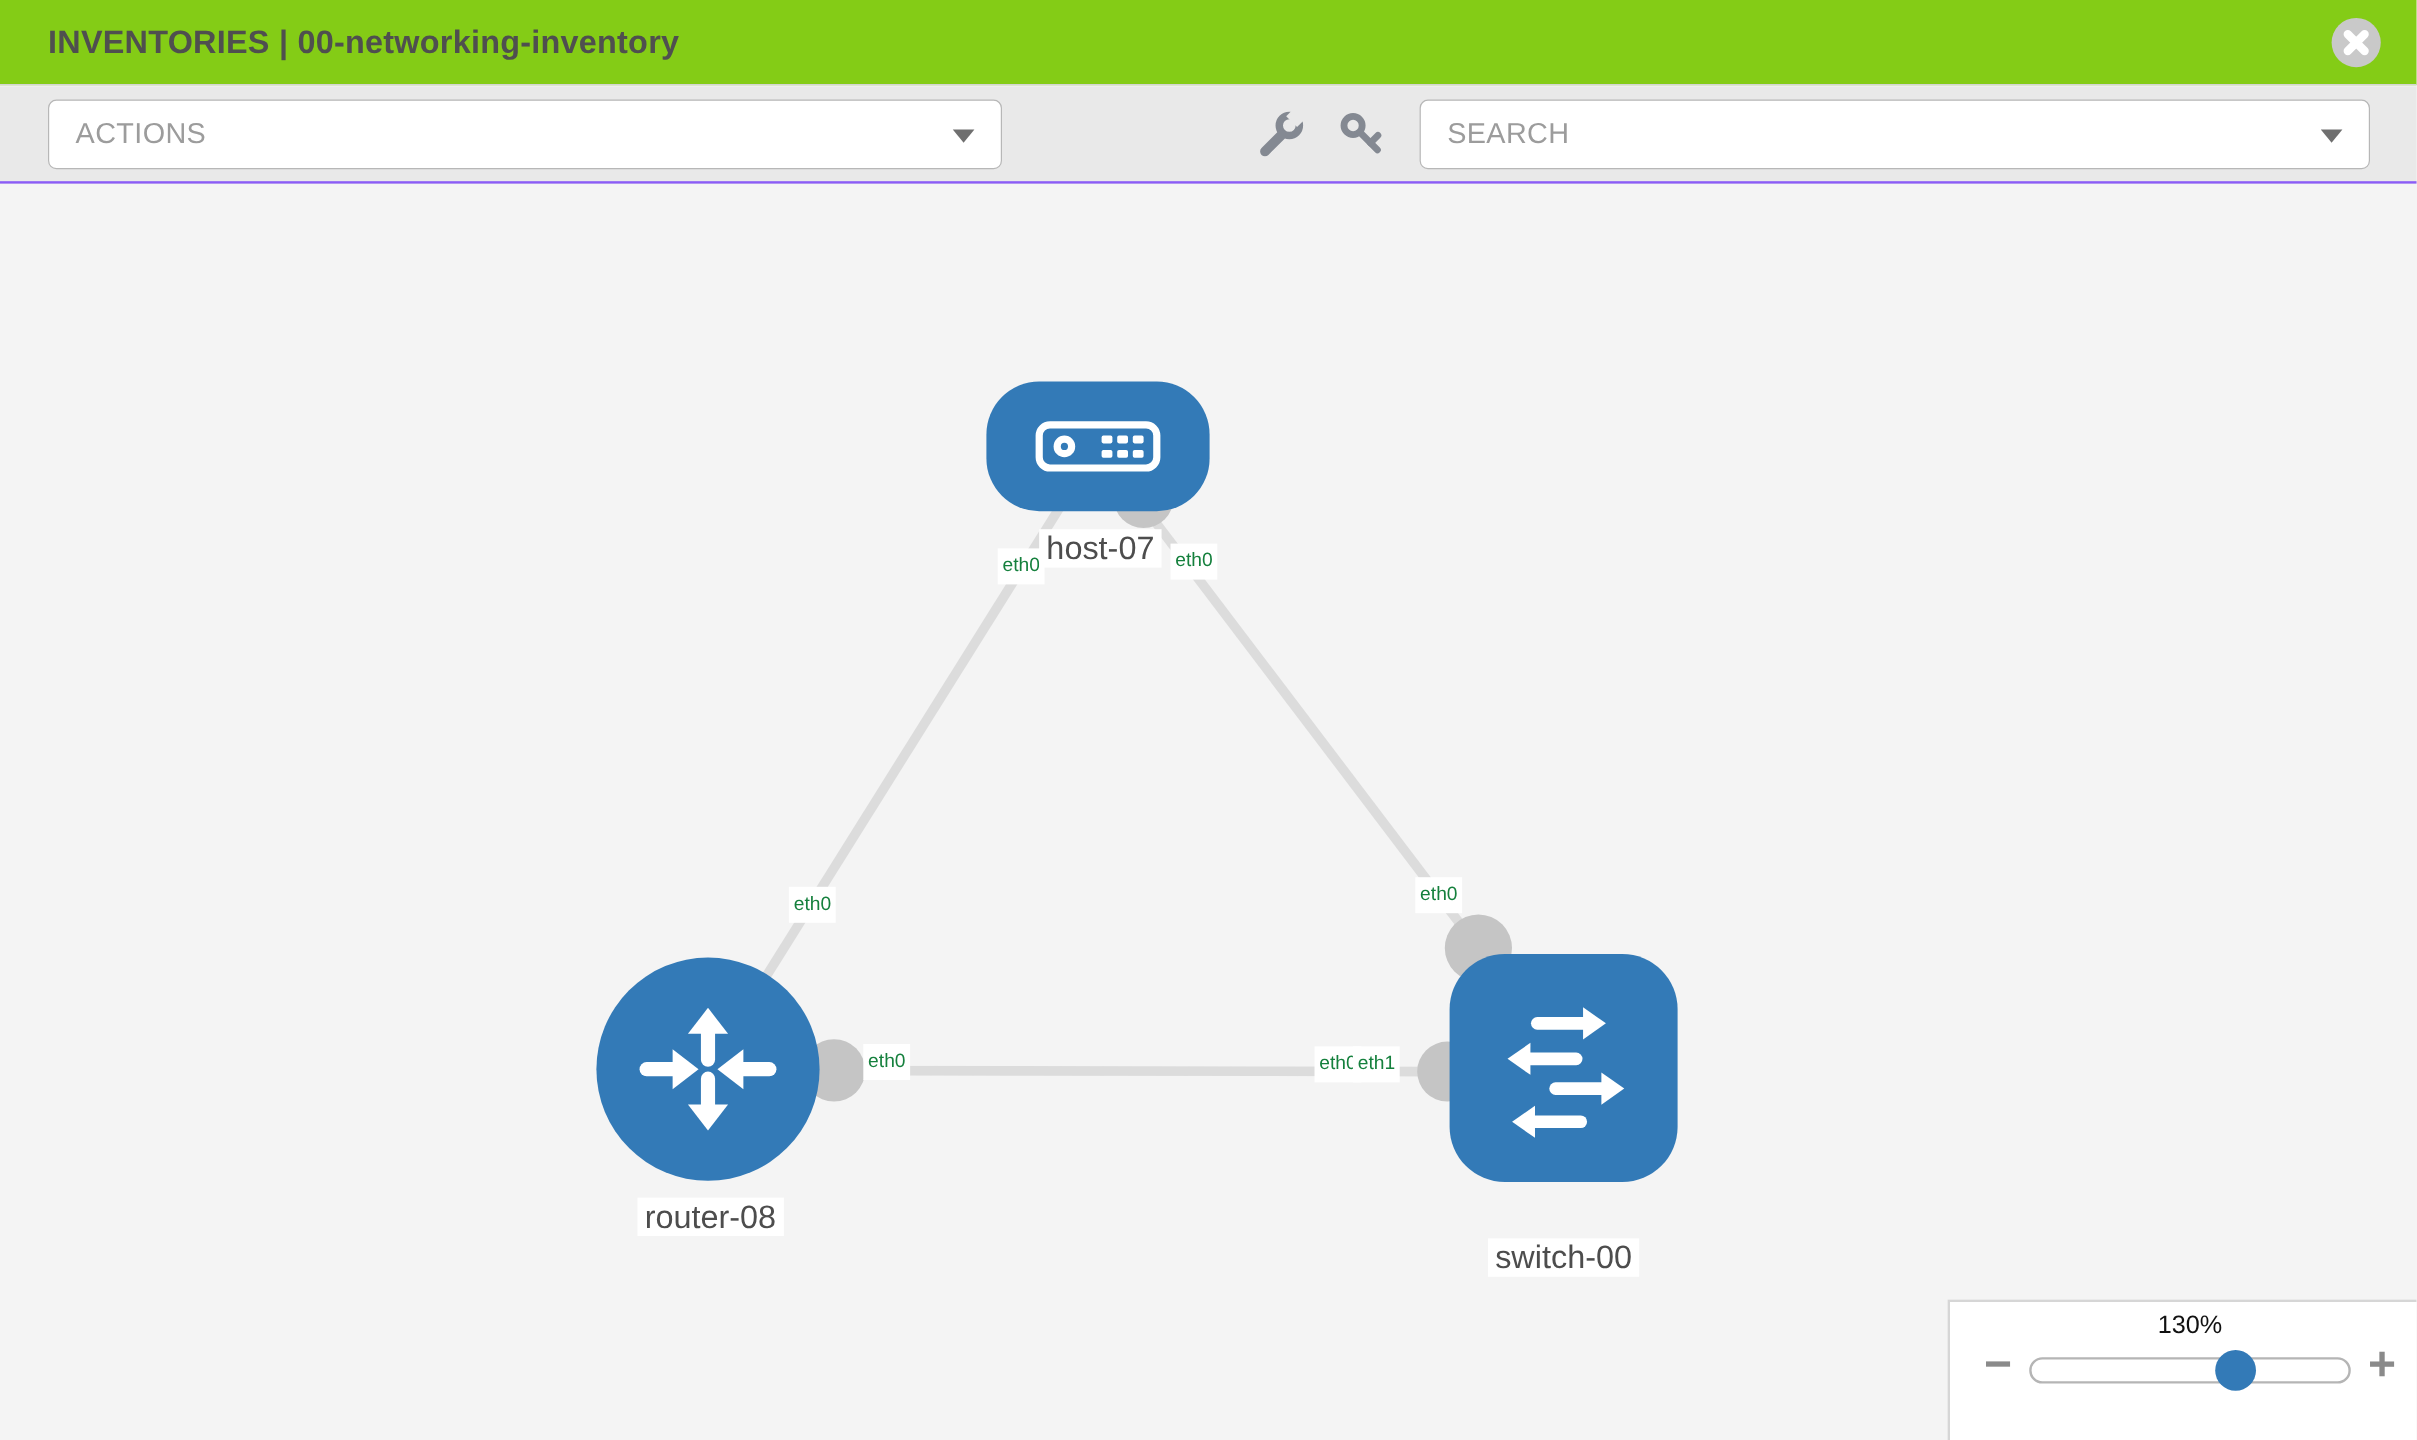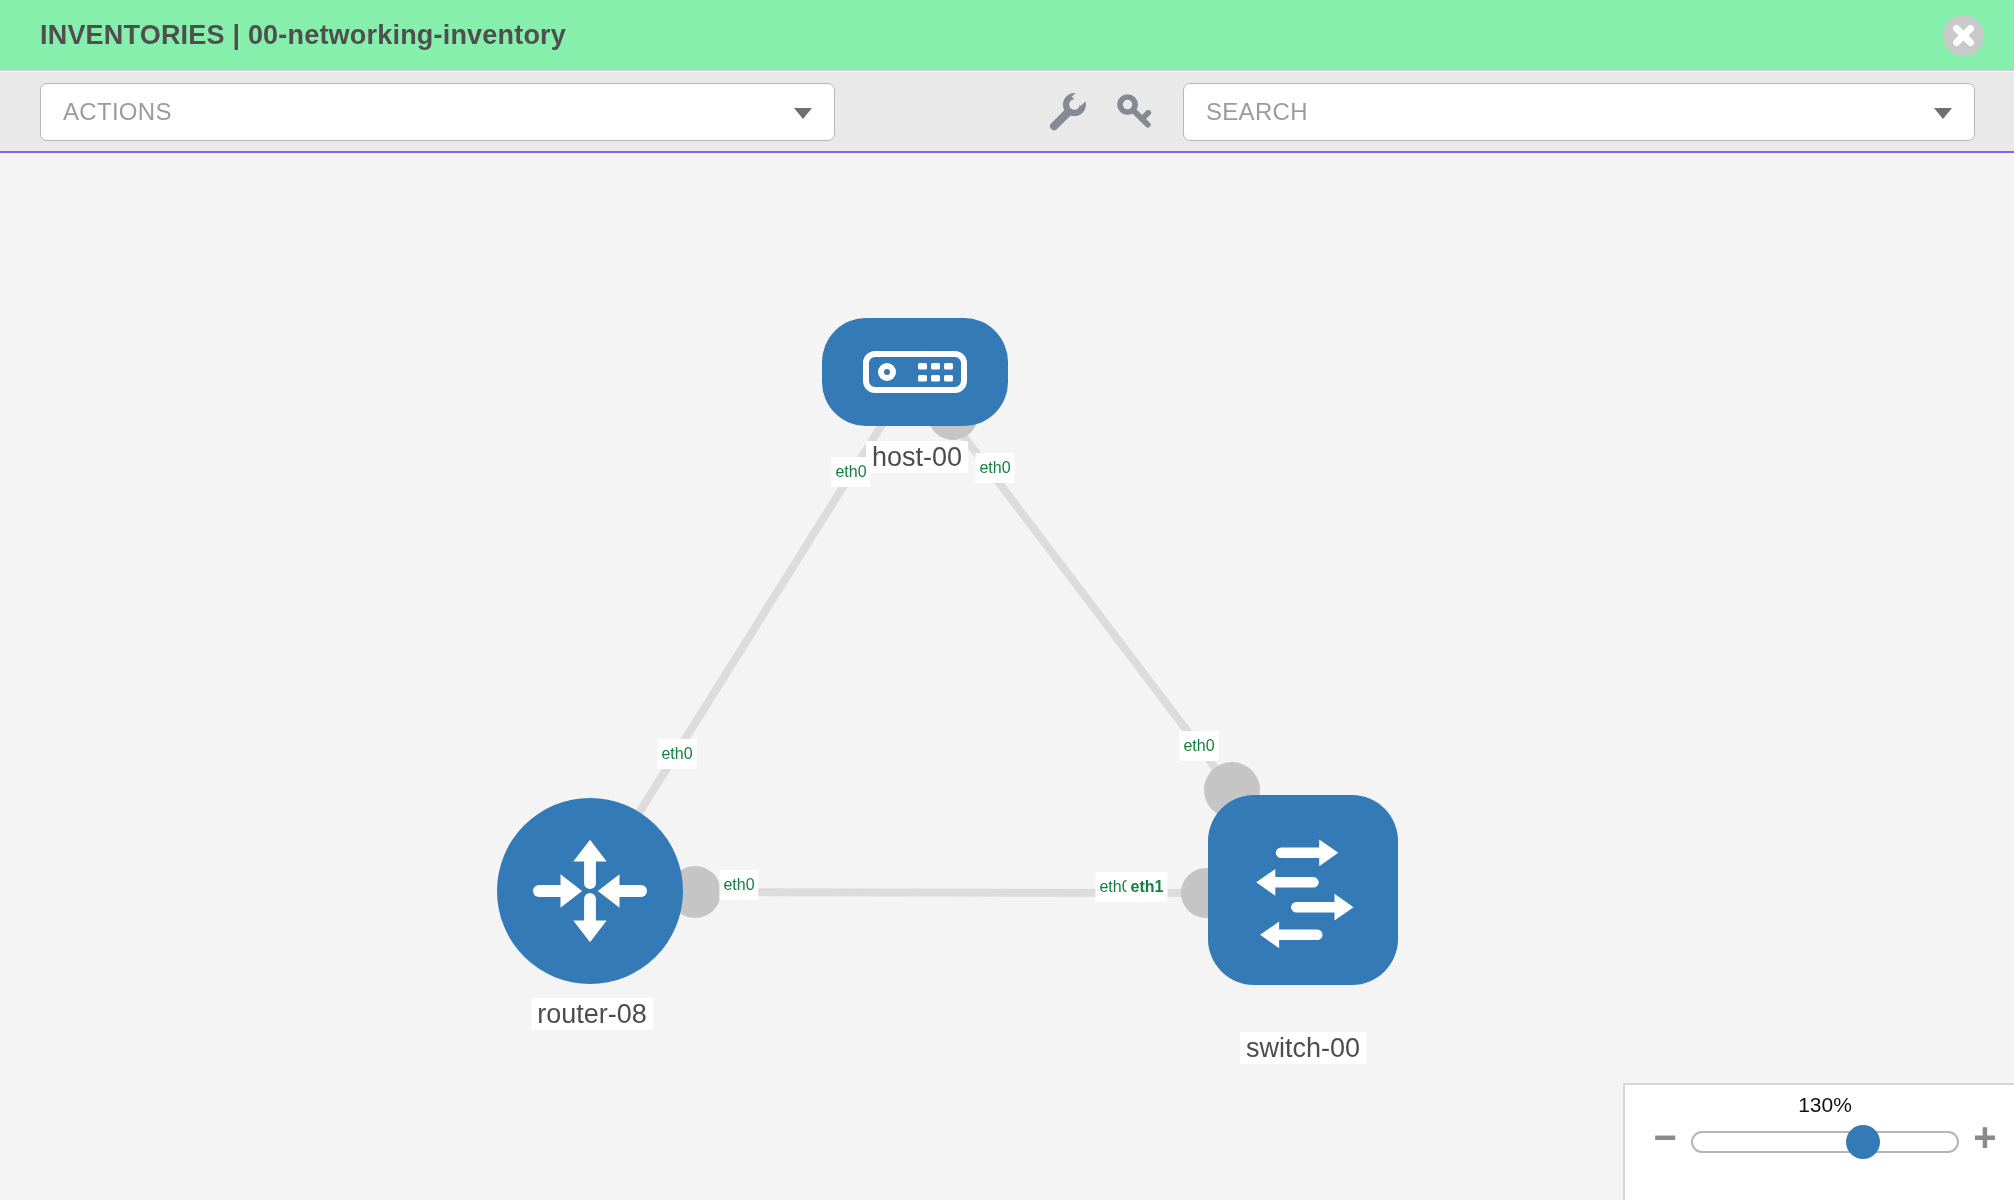--- a/index.html
+++ b/index.html
@@ -1,20 +1,20 @@
 <!DOCTYPE html>
 <html><head>
 <meta charset="utf-8">
 <style>
   html,body{margin:0;padding:0;background:#f4f4f4;}
   body{font-family:"Liberation Sans","DejaVu Sans",sans-serif;}
   .app{position:relative;width:2014px;height:1200px;overflow:hidden;background:#f4f4f4;}
 
   
-  .header{position:absolute;top:0;left:0;width:2014px;height:71px;background:#86efac;border-bottom:1px solid #d4d4d4;box-sizing:border-box;}
+  .header{position:absolute;top:0;left:0;width:2014px;height:71px;background:#84cc16;border-bottom:1px solid #d4d4d4;box-sizing:border-box;}
   .title{position:absolute;left:40px;top:0;line-height:71px;font-size:27px;font-weight:bold;color:#4f4f4f;letter-spacing:.2px;margin:0;}
   .closebtn{position:absolute;right:30px;top:15px;width:41px;height:41px;border:none;padding:0;background:#c9c9c9;border-radius:50%;cursor:pointer;}
 
   
   .toolbar{position:absolute;top:72px;left:0;width:2014px;height:81px;background:#e9e9e9;border-bottom:2px solid #8b5cf6;box-sizing:border-box;}
   .select{position:absolute;top:11px;height:58px;background:#ffffff;border:1px solid #b7b7b7;border-radius:7px;box-sizing:border-box;cursor:pointer;}
   .select .ph{position:absolute;left:22px;top:0;line-height:56px;font-size:24px;color:#9c9c9c;letter-spacing:.3px;}
   .caret{position:absolute;right:22px;top:24px;width:0;height:0;border-left:9px solid transparent;border-right:9px solid transparent;border-top:11px solid #6f6f6f;}
   .sel-actions{left:40px;width:795px;}
   .sel-search{left:1183px;width:792px;}
@@ -140,23 +140,23 @@
         <polygon points="20,112 40,98 40,126" fill="#ffffff"></polygon>
       </svg>
     </div>
 
     <span class="iflabel" style="left:851px;top:318px;">eth0</span>
     <span class="iflabel" style="left:995px;top:314px;">eth0</span>
     <span class="iflabel" style="left:677px;top:600px;">eth0</span>
     <span class="iflabel" style="left:1199px;top:592px;">eth0</span>
     <span class="iflabel" style="left:739px;top:731px;">eth0</span>
     <span class="iflabel back" style="left:1115px;top:733px;">eth0</span>
-    <span class="iflabel" style="left:1147px;top:733px;font-weight:bold;">eth1</span>
+    <span class="iflabel" style="left:1147px;top:733px;">eth1</span>
 
-    <span class="nodelabel" style="left:917px;top:303px;">host-00</span>
+    <span class="nodelabel" style="left:917px;top:303px;">host-07</span>
     <span class="nodelabel" style="left:592px;top:860px;">router-08</span>
     <span class="nodelabel" style="left:1303px;top:860px;margin-top:34px;">switch-00</span>
 
     <div class="zoompanel">
       <div class="zlevel">130%</div>
       <button class="zbtn zminus">−</button>
       <div class="ztrack">
         <div class="zhandle"></div>
       </div>
       <button class="zbtn zplus">+</button>

